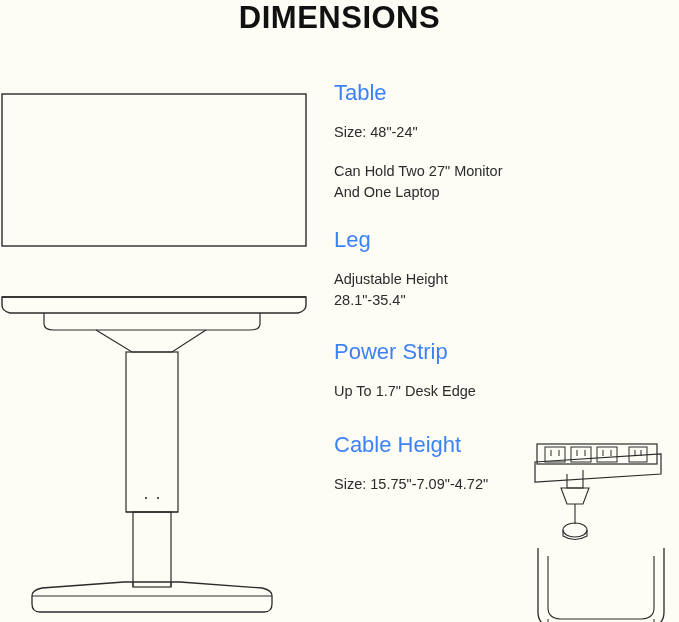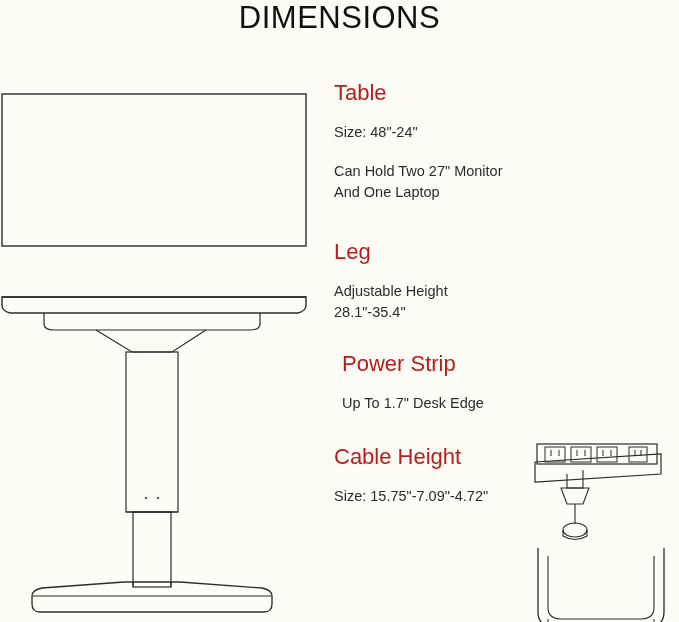--- a/index.html
+++ b/index.html
@@ -15,21 +15,21 @@
     overflow: hidden;
     position: relative;
   }
   .page-title {
     position: absolute;
     top: 0px;
     left: 0;
     width: 679px;
     text-align: center;
     font-size: 31px;
-    font-weight: normal;
+    font-weight: bold;
     letter-spacing: 0.5px;
     color: #111;
     line-height: 36px;
   }
   
   .illus-col {
     position: absolute;
     left: 0px;
     top: 80px;
     width: 320px;
@@ -40,34 +40,34 @@
   
   .spec-col {
     position: absolute;
     left: 334px;
     top: 78px;
     width: 345px;
   }
   .spec-heading {
     font-size: 22px;
     font-weight: normal;
-    color: #b91c1c;
+    color: #3b82f6;
     margin: 0 0 16px 0;
     line-height: 26px;
   }
   .spec-line {
     font-size: 14.5px;
     color: #2b2b2b;
     line-height: 21px;
     margin: 0 0 18px 0;
   }
   .spec-block { margin-bottom: 14px; }
   .grp-table { margin-top: 2px; }
-  .grp-leg { margin-top: 36px; }
-  .grp-power { margin-top: 28px; margin-left: 8px; }
+  .grp-leg { margin-top: 24px; }
+  .grp-power { margin-top: 28px; }
   .grp-cable { margin-top: 30px; }
 
   .small-illus {
     position: absolute;
   }
   .ps-illus { left: 197px; top: 340px; }
   .cm-illus { left: 190px; top: 468px; }
 </style>
 </head>
 <body>

